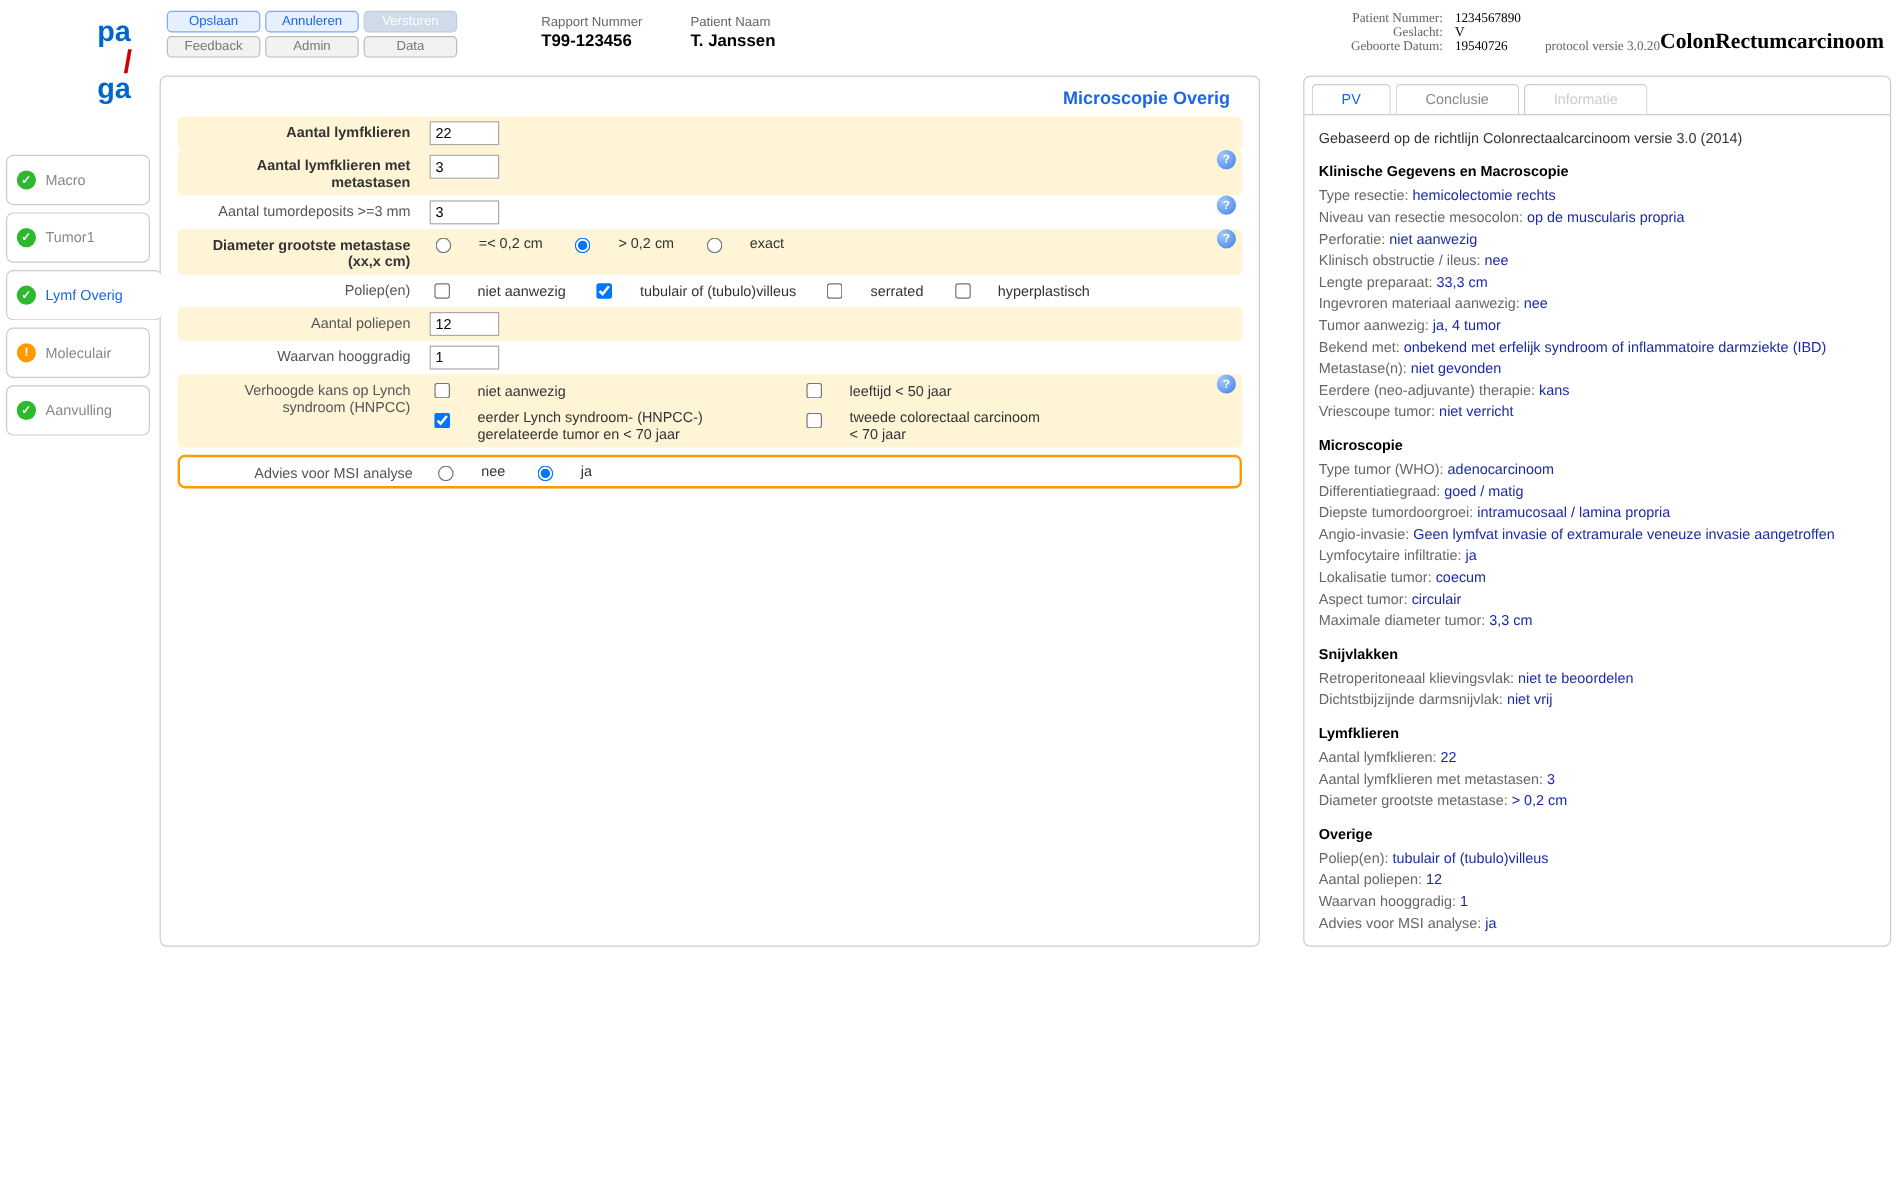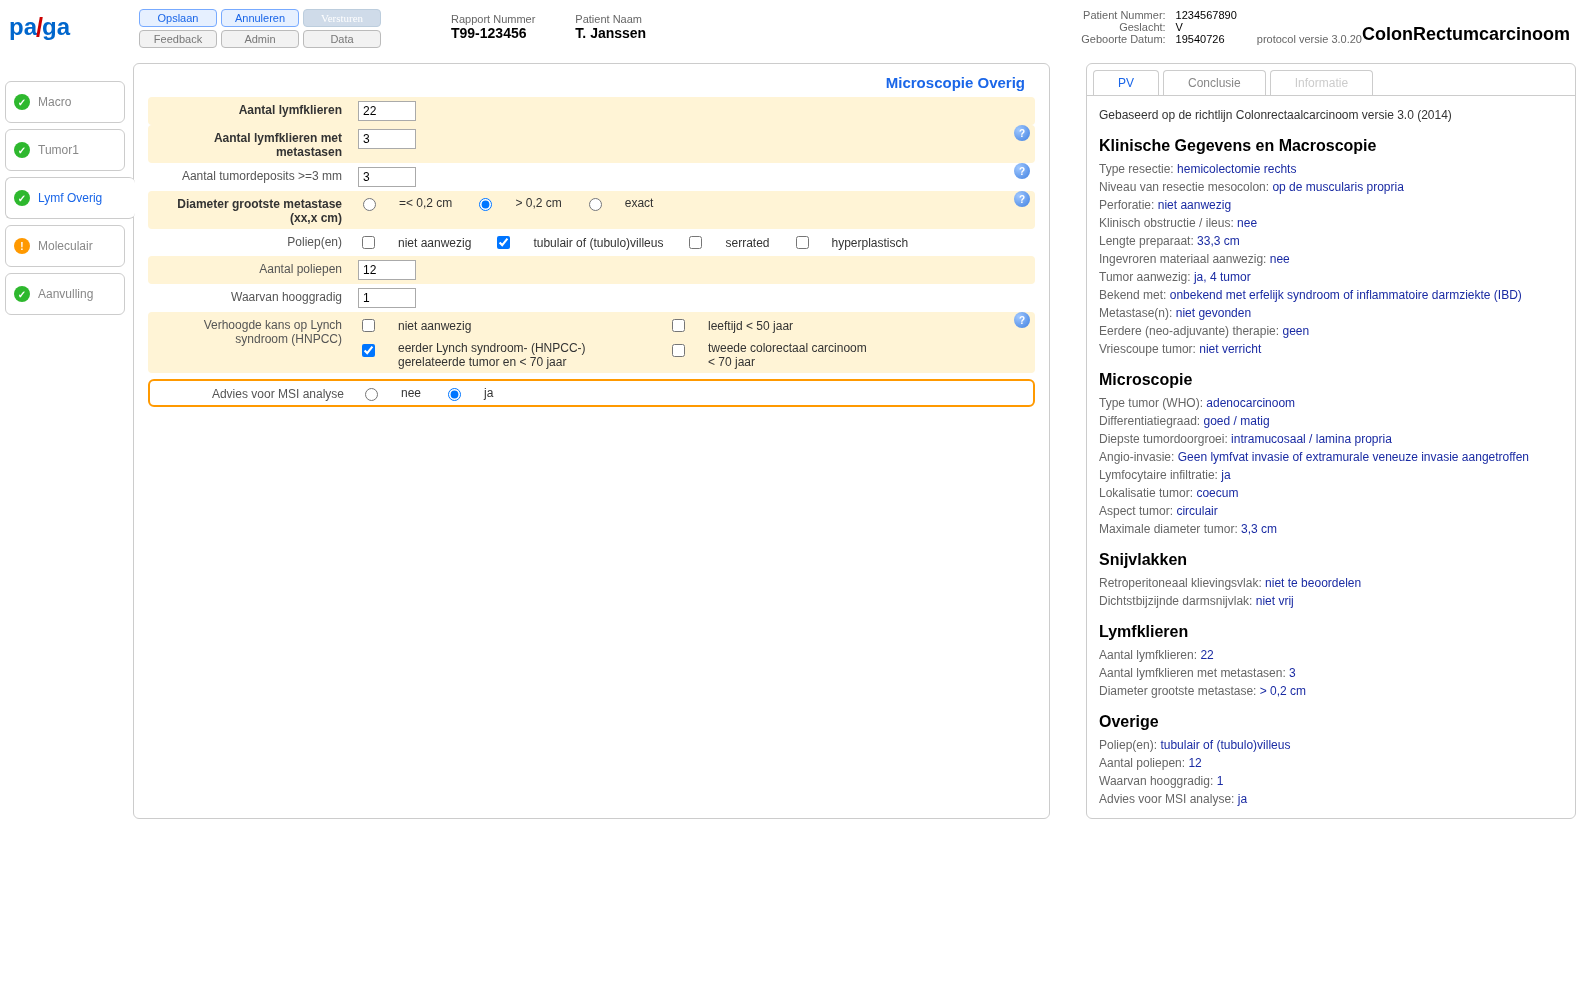--- a/index.html
+++ b/index.html
@@ -1,33 +1,33 @@
 <!DOCTYPE html>
 <html><head>
 <meta charset="utf-8">
 <style>
 body { font-family: Arial, Helvetica, sans-serif; font-size: 12px; color: #444; margin: 0; padding: 0; background: #fff; }
 .container { display: flex; padding: 5px; gap: 8px; }
 .left-col { width: 120px; flex-shrink: 0; }
-.logo { width: 100px; font-size: 24px; font-weight: bold; display: flex; align-items: center; padding: 8px 4px 15px; }
+.logo { width: 100px; font-size: 24px; font-weight: bold; display: flex; align-items: flex-end; padding: 8px 4px 15px; flex-direction: column; }
 .logo .blue { color: #0066cc; }
 .logo .red { display:inline-block; width:3px; height:20px; background:#cc0000; margin:0 1px; transform: skewX(-10deg); }
 .nav-tabs { display: flex; flex-direction: column; gap: 6px; margin-top: 25px; }
 .nav-tab { border: 1px solid #ccc; border-radius: 6px; padding: 12px 8px; display: flex; align-items: center; gap: 8px; color: #888; background: #fff; cursor: pointer; }
 .nav-tab.active { color: #1a66e8; border-right: none; margin-right: -10px; padding-right: 18px; z-index: 2; background:#fff; }
 .status-icon { width: 16px; height: 16px; border-radius: 50%; display: inline-flex; align-items: center; justify-content: center; color: #fff; font-size: 10px; font-weight: bold; flex-shrink:0; }
 .status-ok { background: #2eb82e; }
 .status-warn { background: #ff9900; }
 .mid-col { flex: 1; border: 1px solid #ccc; border-radius: 6px; overflow: hidden; display: flex; flex-direction: column; }
 .header { display: flex; align-items: flex-start; gap: 20px; padding: 4px 6px 10px; }
 .btn-stack { display: flex; flex-direction: column; gap: 3px; }
 .btn-row { display: flex; gap: 4px; justify-content: flex-end; }
 .btn { border: 1px solid #77aaff; background: #e6f0ff; color: #1a66e8; border-radius: 4px; padding: 2px 10px; font-size: 11px; cursor: pointer; min-width: 56px; text-align: center; }
 .btn.gray { color: #777; border-color: #bbb; background: #f2f2f2; }
-.btn.disabled { background: #bbcce0; color: #fff; border-color: #a0b8d0; opacity:.7;font-family:Liberation Serif, serif; }
+.btn.disabled { background: #bbcce0; color: #fff; border-color: #a0b8d0; opacity:.7; }
 .hdr-block { font-size: 11px; color: #666; }
 .hdr-block .val { font-size: 14px; color: #000; font-weight: bold; }
 .hdr-right { display: grid; grid-template-columns: auto auto; column-gap: 10px; font-size: 11px; color: #666; }
 .hdr-right .lbl { text-align: right; }
 .hdr-right .val { color: #000; }
 .right-meta { display:flex; flex-direction:row; align-items:flex-end; gap:0; }
 .proto { font-size: 11px; color: #666; }
 .title { font-size: 18px; font-weight: bold; color: #000; }
 .form-area { padding: 10px 14px 14px; }
 .section-title { text-align: right; color: #1a66e8; font-size: 15px; font-weight: bold; margin-bottom: 6px; padding-right: 10px; }
@@ -36,28 +36,28 @@
 .form-row.orange-border { border: 2px solid #ff9900; border-radius: 6px; }
 .lbl-col { width: 190px; text-align: right; padding: 6px 8px 4px 4px; color: #555; flex-shrink:0; }
 .lbl-col.bold { font-weight: bold; color: #333; }
 .ctrl-col { flex: 1; padding: 4px 4px 4px 8px; display: flex; align-items: center; flex-wrap: wrap; gap: 12px; }
 .ctrl-col input[type=text] { width: 48px; border: 1px solid #aaa; padding: 2px 4px; font-size: 12px; }
 .radio-item, .check-item { display: inline-flex; align-items: center; gap: 20px; margin-right: 10px; color:#333; }
 .help-col { width: 26px; display: flex; align-items: center; justify-content: center; }
 .help-icon { width: 16px; height: 16px; border-radius: 50%; background: radial-gradient(circle at 30% 30%, #a0c8ff, #3f7fe0); color: #fff; font-size: 10px; font-weight: bold; display:flex; align-items:center; justify-content:center; }
 .two-col-checks { display:grid; grid-template-columns: 300px auto; row-gap:6px; column-gap:10px; width:100%; }
 .right-panel { width: 490px; flex-shrink: 0; display:flex; flex-direction:column;padding-left:28px; }
-.right-panel-header-top { display:flex; justify-content:space-between; align-items:flex-end; margin-bottom:8px; gap:20px; }
+.right-panel-header-top { display:flex; justify-content:space-between; align-items:flex-end; margin-bottom:8px; gap:20px;font-family:Liberation Serif, serif; }
 .report-box { border: 1px solid #ccc; border-radius: 6px; flex:1; overflow:hidden; display:flex; flex-direction:column; }
 .tabs-right { display:flex; gap:4px; padding:6px 6px 0; }
 .tab-r { border:1px solid #ccc; border-bottom:none; border-radius:4px 4px 0 0; padding:5px 24px; color:#888; cursor:pointer; background:#fff; }
 .tab-r.active { color:#1a66e8; border-bottom:1px solid #fff; margin-bottom:-1px; }
 .tab-r.disabled { color:#ccc; }
 .report-content { border-top:1px solid #ccc; padding:10px 12px; font-size:12px; color:#666; flex:1; overflow:auto; line-height:1.5; }
-.report-content h4 { color:#000; font-size:16px; margin:10px 0 2px; }
+.report-content h4 { color:#000; font-size:12px; margin:10px 0 2px; }
 .report-content .kv { color:#666; margin:0; }
 .report-content .kv .v { color:#1a2ba3; }
 </style>
 </head>
 <body>
 
 <div class="container">
   <div class="left-col">
     <div class="logo">
       <span class="blue">pa</span>
@@ -278,21 +278,21 @@
             <div>
                 <p class="kv"><span>Type resectie: </span><span class="v">hemicolectomie rechts</span></p>
                 <p class="kv"><span>Niveau van resectie mesocolon: </span><span class="v">op de muscularis propria</span></p>
                 <p class="kv"><span>Perforatie: </span><span class="v">niet aanwezig</span></p>
                 <p class="kv"><span>Klinisch obstructie / ileus: </span><span class="v">nee</span></p>
                 <p class="kv"><span>Lengte preparaat: </span><span class="v">33,3 cm</span></p>
                 <p class="kv"><span>Ingevroren materiaal aanwezig: </span><span class="v">nee</span></p>
                 <p class="kv"><span>Tumor aanwezig: </span><span class="v">ja, 4 tumor</span></p>
                 <p class="kv"><span>Bekend met: </span><span class="v">onbekend met erfelijk syndroom of inflammatoire darmziekte (IBD)</span></p>
                 <p class="kv"><span>Metastase(n): </span><span class="v">niet gevonden</span></p>
-                <p class="kv"><span>Eerdere (neo-adjuvante) therapie: </span><span class="v">geen</span></p>
+                <p class="kv"><span>Eerdere (neo-adjuvante) therapie: </span><span class="v">kans</span></p>
                 <p class="kv"><span>Vriescoupe tumor: </span><span class="v">niet verricht</span></p>
               </div>
             <h4>Microscopie</h4>
             <div>
                 <p class="kv"><span>Type tumor (WHO): </span><span class="v">adenocarcinoom</span></p>
                 <p class="kv"><span>Differentiatiegraad: </span><span class="v">goed / matig</span></p>
                 <p class="kv"><span>Diepste tumordoorgroei: </span><span class="v">intramucosaal / lamina propria</span></p>
                 <p class="kv"><span>Angio-invasie: </span><span class="v">Geen lymfvat invasie of extramurale veneuze invasie aangetroffen</span></p>
                 <p class="kv"><span>Lymfocytaire infiltratie: </span><span class="v">ja</span></p>
                 <p class="kv"><span>Lokalisatie tumor: </span><span class="v">coecum</span></p>

